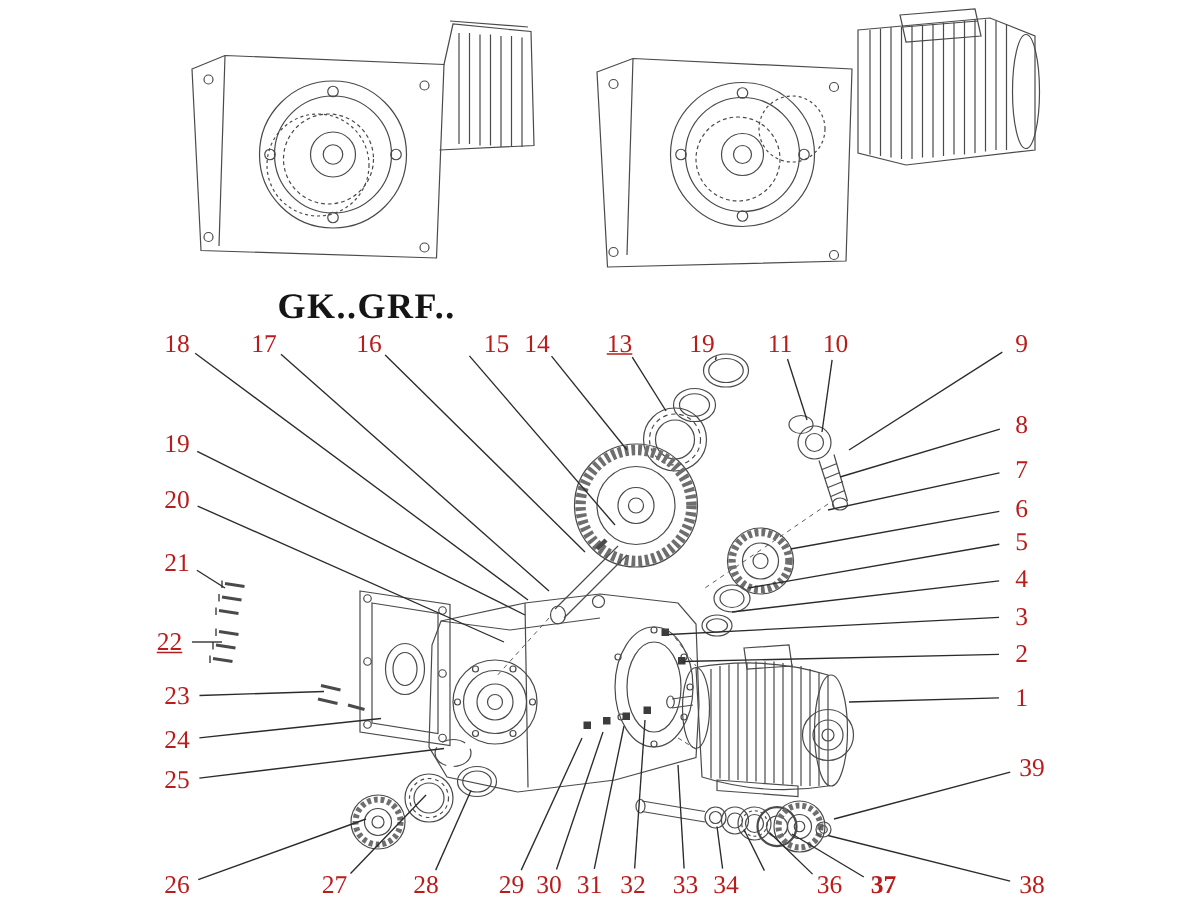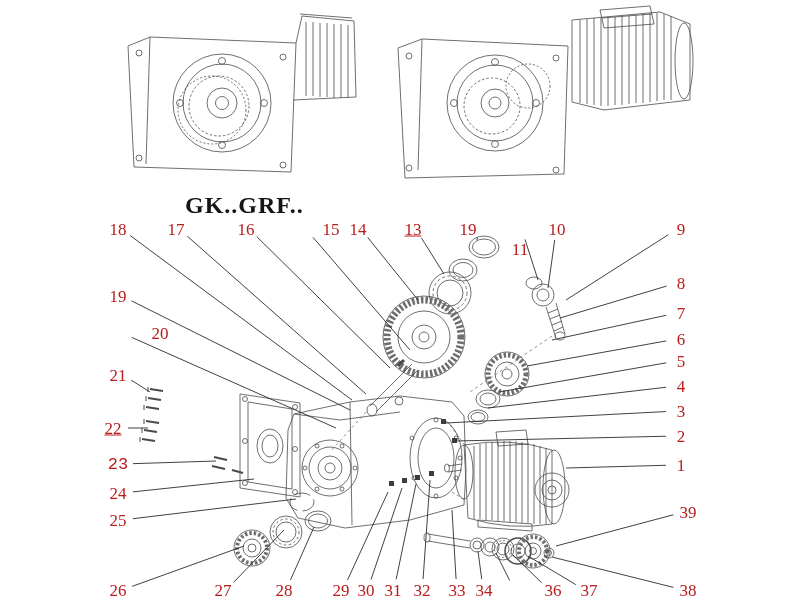--- a/index.html
+++ b/index.html
@@ -283,46 +283,46 @@
   <div class="title" id="title-left">GK..GRF..</div>
 
   <div id="callouts">
       <div class="callout" style="left: 118px; top: 229px;">18</div>
       <div class="callout" style="left: 176px; top: 229px;">17</div>
       <div class="callout" style="left: 246px; top: 229px;">16</div>
       <div class="callout" style="left: 303px; top: 229px; margin-left: 28px;">15</div>
       <div class="callout" style="left: 358px; top: 229px;">14</div>
       <div class="callout" style="left: 413px; top: 229px; text-decoration: underline;">13</div>
       <div class="callout" style="left: 468px; top: 229px;">19</div>
-      <div class="callout" style="left: 520px; top: 229px; margin-top: 20px;">11</div>
+      <div class="callout" style="left: 520px; top: 229px;">11</div>
       <div class="callout" style="left: 557px; top: 229px;">10</div>
       <div class="callout" style="left: 681px; top: 229px;">9</div>
       <div class="callout" style="left: 681px; top: 283px;">8</div>
       <div class="callout" style="left: 681px; top: 313px;">7</div>
       <div class="callout" style="left: 681px; top: 339px;">6</div>
       <div class="callout" style="left: 681px; top: 361px;">5</div>
       <div class="callout" style="left: 681px; top: 386px;">4</div>
       <div class="callout" style="left: 681px; top: 411px;">3</div>
       <div class="callout" style="left: 681px; top: 436px;">2</div>
       <div class="callout" style="left: 681px; top: 465px;">1</div>
       <div class="callout" style="left: 688px; top: 512px;">39</div>
       <div class="callout" style="left: 118px; top: 296px;">19</div>
-      <div class="callout" style="left: 118px; top: 333px; margin-left: 42px;">20</div>
+      <div class="callout" style="left: 118px; top: 333px;">20</div>
       <div class="callout" style="left: 118px; top: 375px;">21</div>
       <div class="callout" style="left: 113px; top: 428px; text-decoration: underline;">22</div>
-      <div class="callout" style="left: 118px; top: 464px; font-family: Liberation Mono, monospace;">23</div>
+      <div class="callout" style="left: 118px; top: 464px;">23</div>
       <div class="callout" style="left: 118px; top: 493px;">24</div>
       <div class="callout" style="left: 118px; top: 520px;">25</div>
       <div class="callout" style="left: 118px; top: 590px;">26</div>
       <div class="callout" style="left: 223px; top: 590px;">27</div>
       <div class="callout" style="left: 284px; top: 590px;">28</div>
       <div class="callout" style="left: 341px; top: 590px;">29</div>
       <div class="callout" style="left: 366px; top: 590px;">30</div>
       <div class="callout" style="left: 393px; top: 590px;">31</div>
       <div class="callout" style="left: 422px; top: 590px;">32</div>
       <div class="callout" style="left: 457px; top: 590px; text-align: center;">33</div>
       <div class="callout" style="left: 484px; top: 590px;">34</div>
       <div class="callout" style="left: 517px; top: 590px; margin-top: 23px;">35</div>
       <div class="callout" style="left: 553px; top: 590px;">36</div>
-      <div class="callout" style="left: 589px; top: 590px;">37</div>
+      <div class="callout" style="left: 589px; top: 590px; font-weight: bold;">37</div>
       <div class="callout" style="left: 688px; top: 590px;">38</div>
     </div>
 </div>
 
 </body></html>

